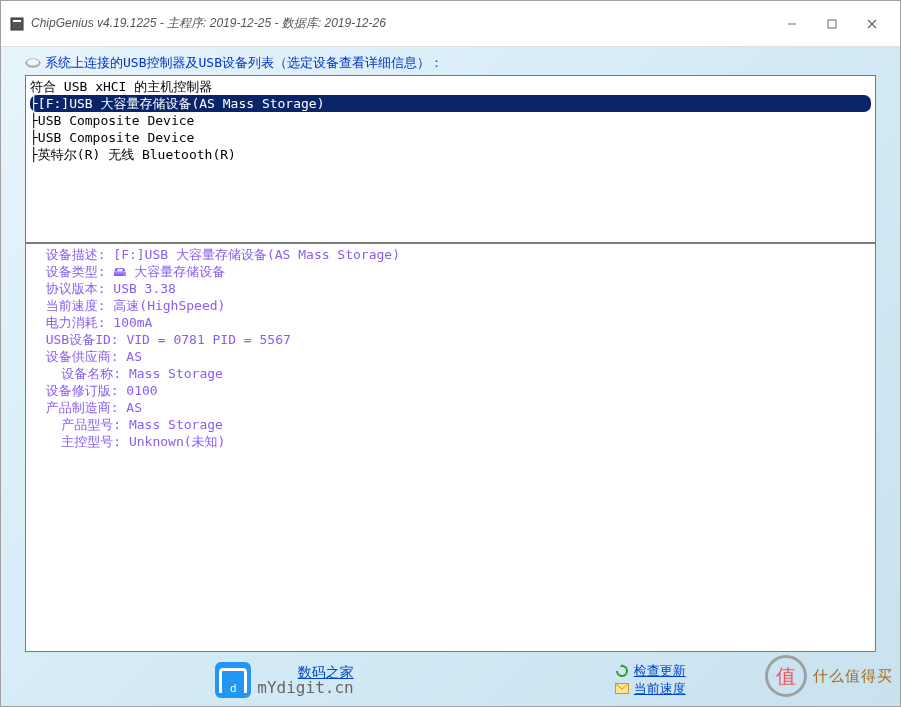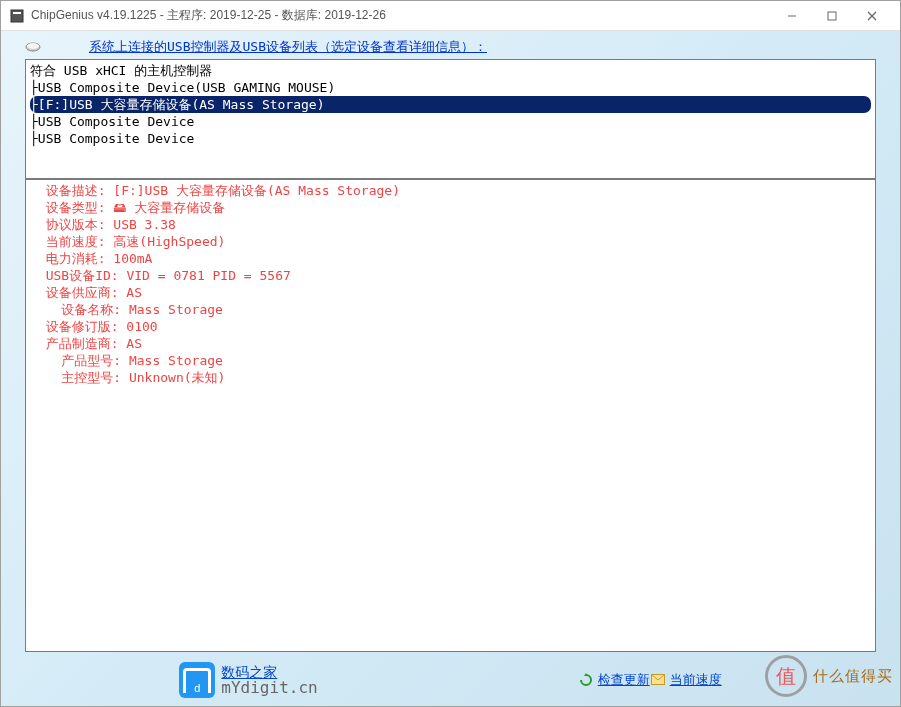--- a/index.html
+++ b/index.html
@@ -14,26 +14,27 @@
 }
 .window {
   width: 901px;
   height: 707px;
   background: linear-gradient(135deg, #e8f4fb 0%, #d4ebf7 50%, #c9e2ef 100%);
   border: 1px solid #a0a0a0;
   display: flex;
   flex-direction: column;
 }
 .titlebar {
-  height: 30px;
+  height: 46px;
   background: #ffffff;
   display: flex;
   align-items: center;
   padding: 0 8px;
   border-bottom: 1px solid #e0e0e0;
+  font-style: italic;
 }
 .titlebar-icon {
   width: 16px;
   height: 16px;
   margin-right: 6px;
   display: flex;
   align-items: center;
   justify-content: center;
 }
 .titlebar-text {
@@ -70,59 +71,58 @@
 }
 .section-header .icon {
   margin-right: 4px;
   width: 16px;
   height: 16px;
   display: flex;
   align-items: center;
   justify-content: center;
 }
 .section-header .underline {
-  text-decoration: underline;
-  margin-left: 44px;
 }
 .panel {
   background: #fff;
   border: 1px solid #7a7a7a;
   padding: 2px 4px;
   font-family: "NSimSun", "SimSun", monospace;
   font-size: 13px;
   line-height: 17px;
   overflow: hidden;
 }
 .tree-panel {
-  height: 120px;
+  height: 168px;
 }
 .detail-panel {
   flex: 1;
   margin-bottom: 6px;
 }
 .tree-line {
   white-space: pre;
   color: #000;
 }
 .tree-line.selected {
   background: #0a246a;
   color: #fff;
   border-radius: 7px;
 }
 .detail-line {
   white-space: pre;
-  color: #ef4444;
+  color: #8b5cf6;
 }
 .bottom-links {
   height: 44px;
   display: flex;
   align-items: center;
   justify-content: center;
   gap: 260px;
   padding: 2px 0;
+  text-align: right;
 }
 .link-group {
   display: flex;
   align-items: center;
   gap: 6px;
 }
 .link-logo {
   width: 36px;
   height: 36px;
   background: #2196f3;
@@ -158,21 +158,21 @@
   color: #0044cc;
   font-size: 14px;
   text-decoration: underline;
 }
 .link-texts .bot {
   color: #666;
   font-size: 16px;
 }
 .right-links {
   display: flex;
-  flex-direction: row;
+  flex-direction: column;
   line-height: 18px;
 }
 .right-link {
   display: flex;
   align-items: center;
   gap: 4px;
   color: #0044cc;
   text-decoration: underline;
   font-size: 13px;
   cursor: pointer;
@@ -252,24 +252,24 @@
         <svg width="16" height="12" viewBox="0 0 16 12">
             <ellipse cx="8" cy="6" rx="7" ry="4" fill="#d0d0d0" stroke="#888"></ellipse>
             <ellipse cx="8" cy="5" rx="6" ry="3" fill="#f5f5f5"></ellipse>
           </svg>
       </span>
       <span class="underline">系统上连接的USB控制器及USB设备列表（选定设备查看详细信息）：</span>
     </div>
 
     <div class="panel tree-panel">
       <div class="tree-line">符合 USB xHCI 的主机控制器</div>
-      <div class="tree-line">├USB Composite Device(USB GAMING MOUSE)</div>
       <div class="tree-line selected">├[F:]USB 大容量存储设备(AS Mass Storage)</div>
       <div class="tree-line">├USB Composite Device</div>
       <div class="tree-line">├USB Composite Device</div>
+      <div class="tree-line">├英特尔(R) 无线 Bluetooth(R)</div>
     </div>
 
 
     <div class="panel detail-panel">
       <div class="detail-line">  设备描述: [F:]USB 大容量存储设备(AS Mass Storage)</div>
       <div class="detail-line">  设备类型: 🖴 大容量存储设备</div>
       <div class="detail-line"></div>
       <div class="detail-line">  协议版本: USB 3.38</div>
       <div class="detail-line">  当前速度: 高速(HighSpeed)</div>
       <div class="detail-line">  电力消耗: 100mA</div>

